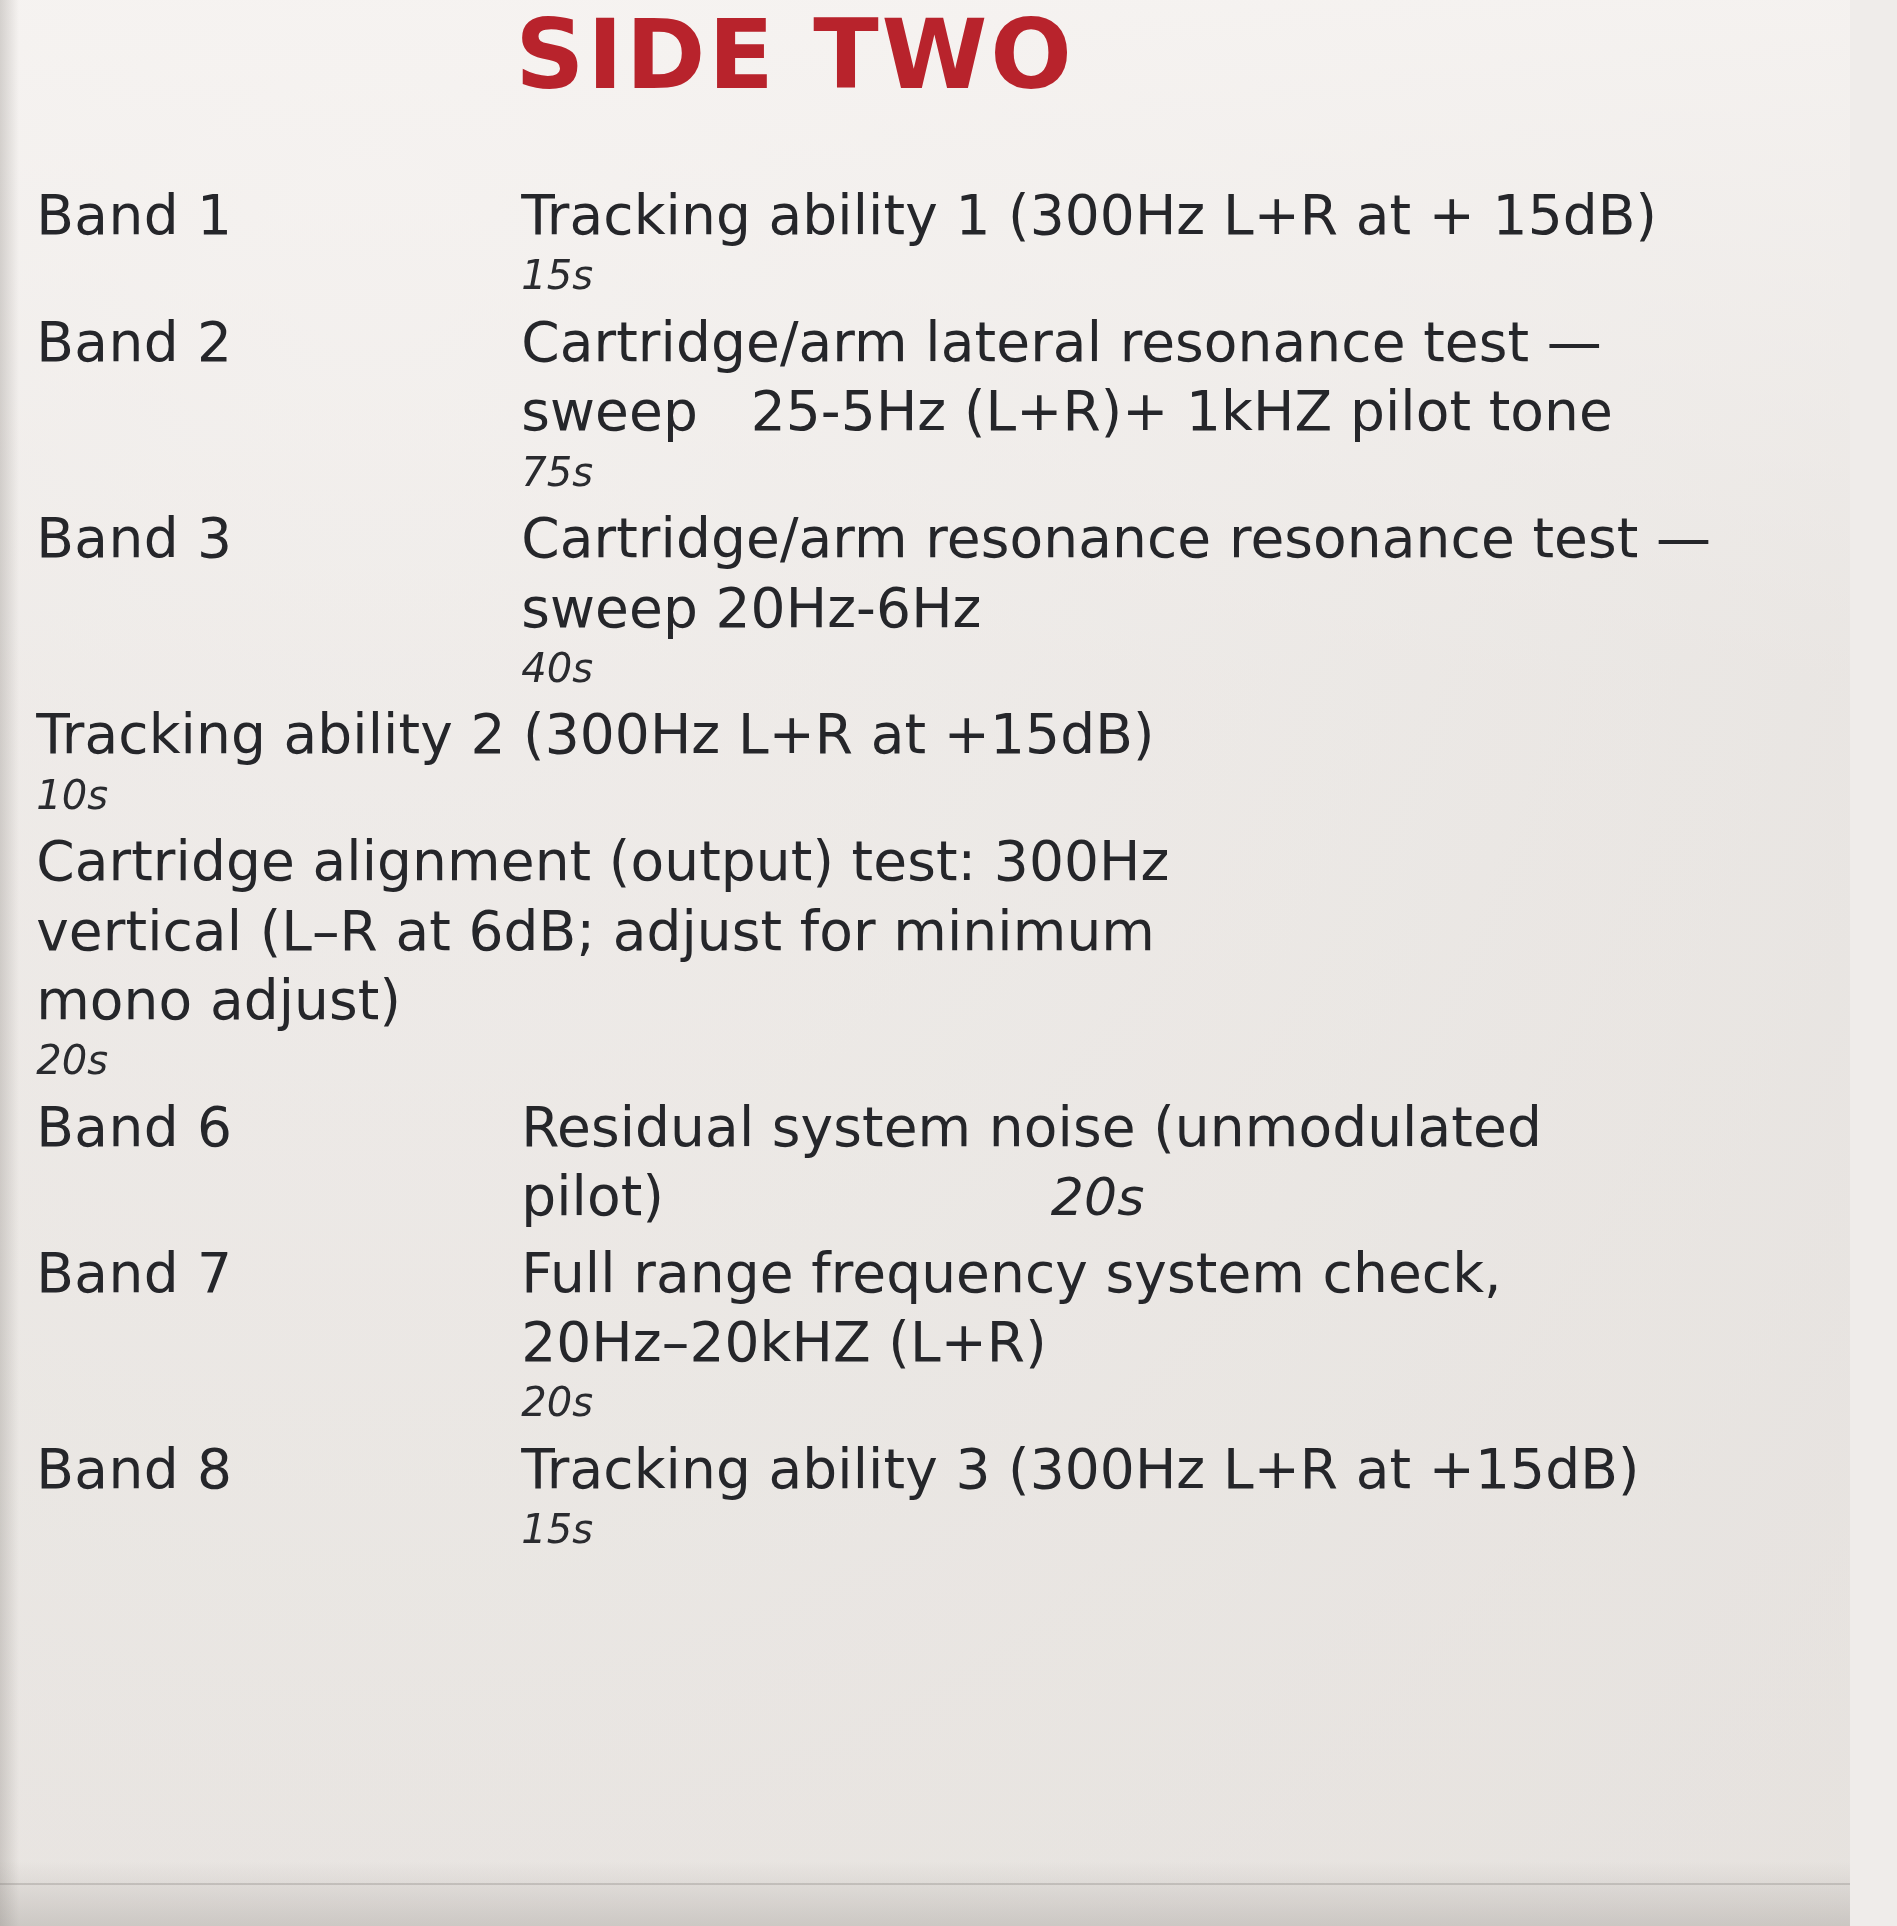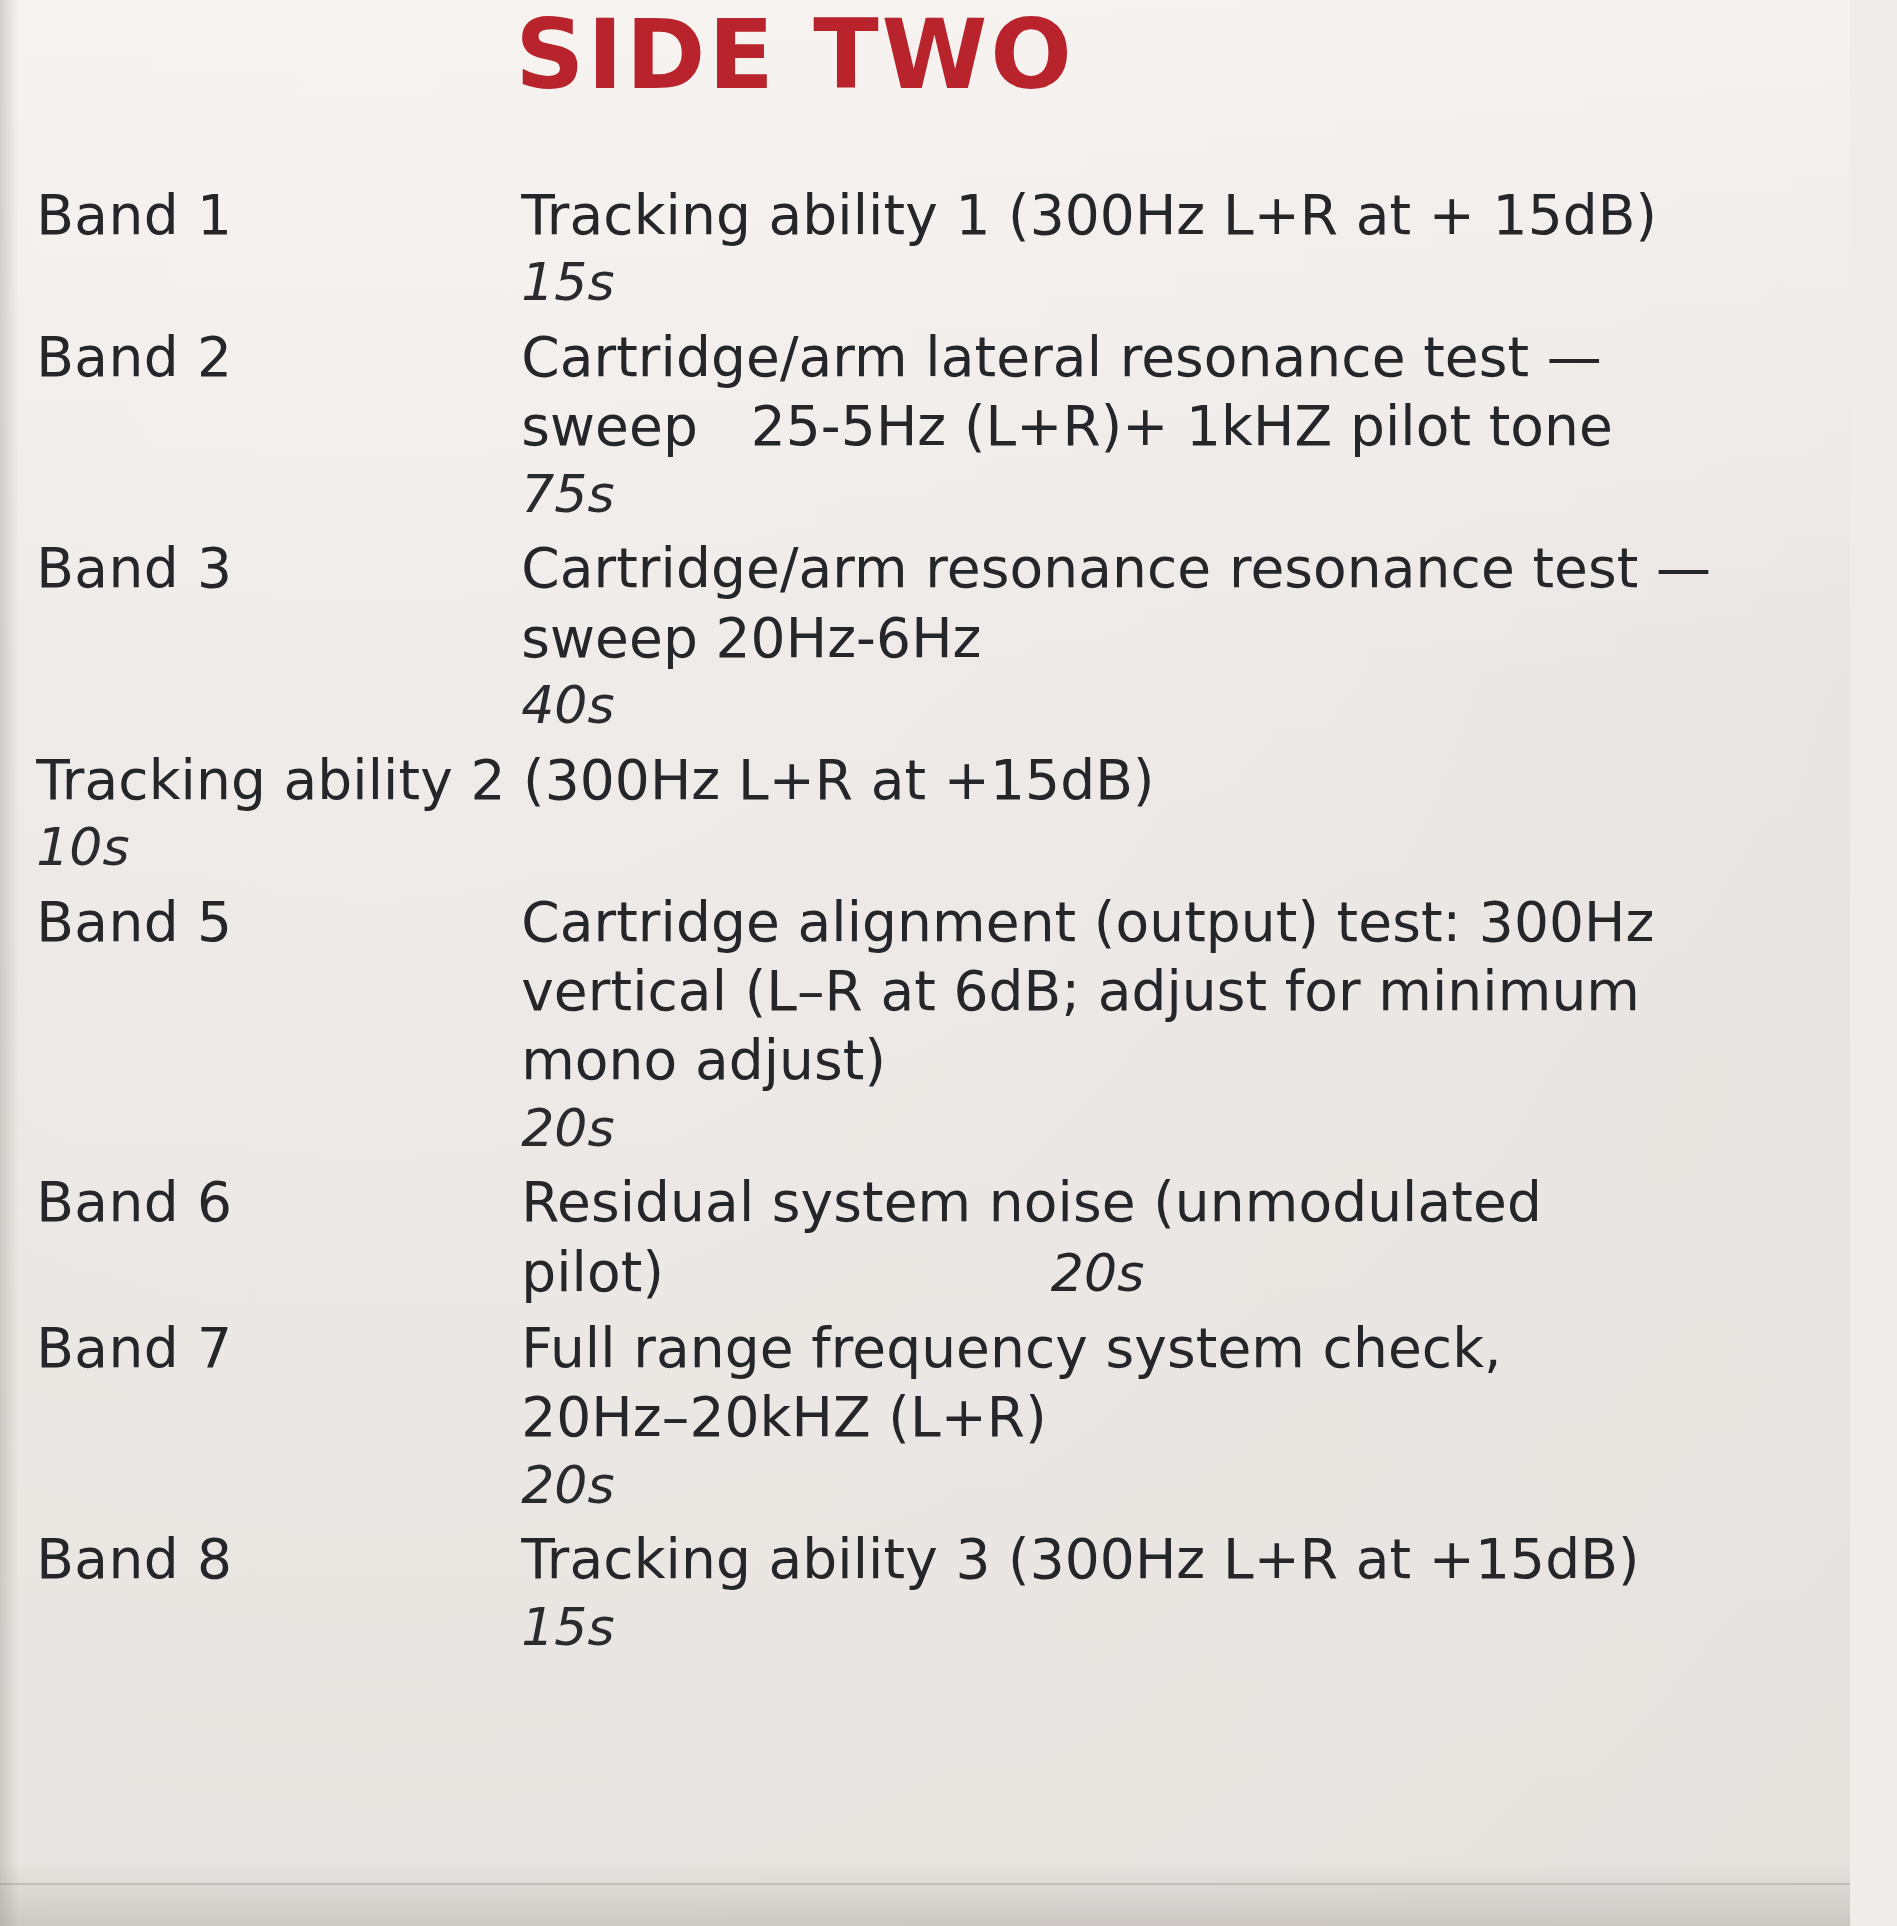--- a/index.html
+++ b/index.html
@@ -89,21 +89,21 @@
     line-height: 1.26;
     letter-spacing: 0.1px;
   }
   .desc .line {
     display: block;
     white-space: pre-wrap;
   }
   .dur {
     display: block;
     font-style: italic;
-    font-size: 52px;
+    font-size: 40px;
     color: #2a2b2f;
     line-height: 1.26;
   }
   .dur-inline {
     font-style: italic;
     font-size: 52px;
   }
   .inline-wrap {
     display: block;
     white-space: pre;
@@ -150,21 +150,20 @@
       </div>
 
       <div class="row">
         <div class="desc">
           <span class="line">Tracking ability 2 (300Hz L+R at +15dB)</span>
           <span class="dur">10s</span>
         </div>
       </div>
 
       <div class="row">
-        <div class="band-label">Band 5</div>
         <div class="desc">
           <span class="line">Cartridge alignment (output) test: 300Hz</span>
           <span class="line">vertical (L–R at 6dB; adjust for minimum</span>
           <span class="line">mono adjust)</span>
           <span class="dur">20s</span>
         </div>
       </div>
 
       <div class="row">
         <div class="band-label">Band 6</div>

